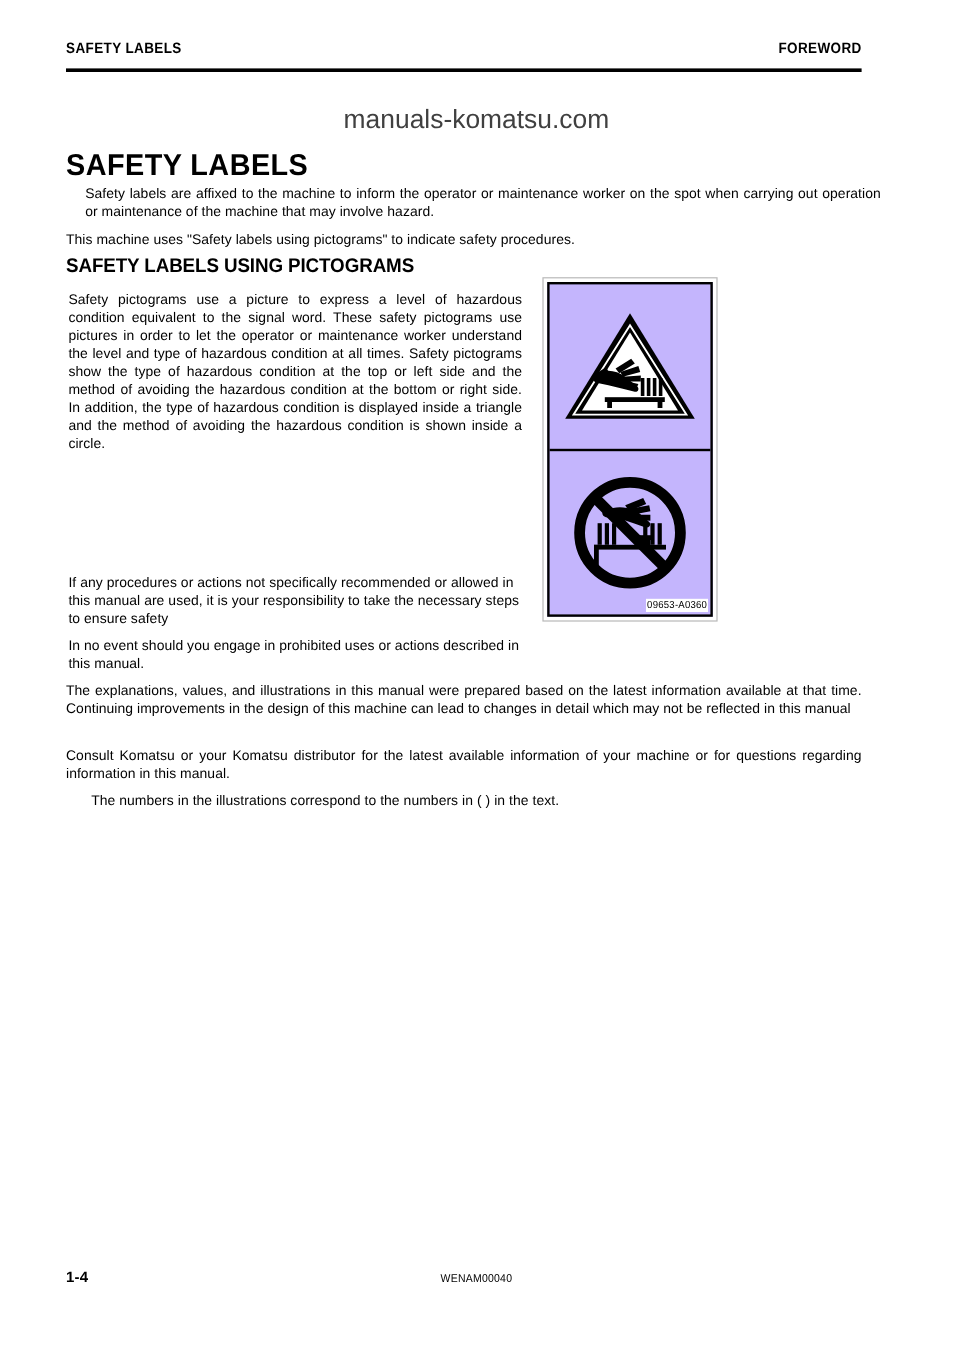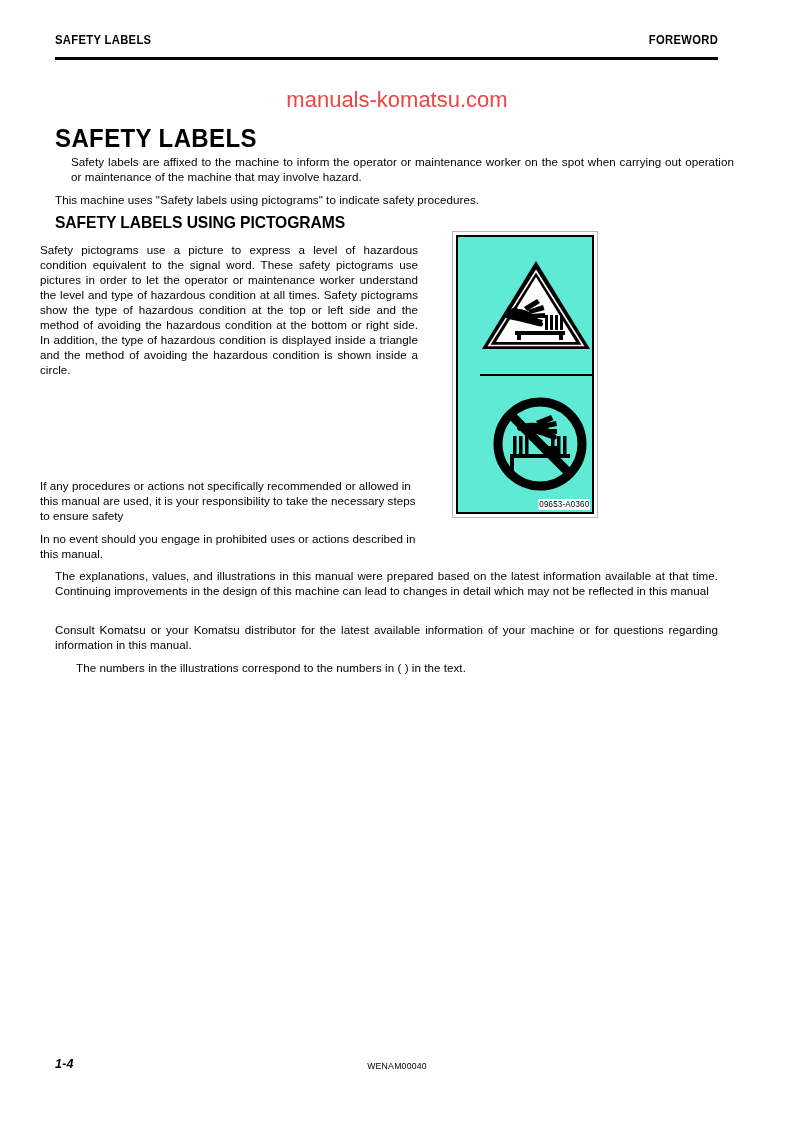--- a/index.html
+++ b/index.html
@@ -55,21 +55,21 @@
 
   
   .watermark {
     position: absolute;
     left: 0;
     right: 0;
     top: 86px;
     text-align: center;
     font-size: 22px;
     line-height: 28px;
-    color: #ef4444;
+    color: #404040;
     letter-spacing: 0px;
   }
 
   
   .title {
     position: absolute;
     left: 55px;
     top: 106px;
     font-size: 25px;
     line-height: 30px;
@@ -99,21 +99,21 @@
     text-align: justify;
     letter-spacing: 0.05px;
     -webkit-hyphens: none;
     hyphens: none;
   }
   .para.full {
     left: 55px;
     width: 663px;
   }
   .para.col {
-    left: 40px;
+    left: 57px;
     width: 378px;
   }
   .para.last-left { text-align: left; }
 
   
   .p-intro1  { top: 142px; margin-left: 16px; }
   .p-intro2  { top: 180px; }
 
   .p-c1 { top: 230px; }
   .p-c2 { top: 396px; }
@@ -135,24 +135,23 @@
     border: 1px solid #b8b8b8;
     background: #ffffff;
     padding: 3px;
   }
   .figure-inner {
     position: relative;
     width: 100%;
     height: 100%;
     box-sizing: border-box;
     border: 2px solid #000000;
-    background: #5eead4;
+    background: #c4b5fd;
     display: flex;
     flex-direction: column;
-    align-items: flex-end;
   }
   .pict-cell {
     position: relative;
     flex: 1 1 50%;
     display: flex;
     align-items: center;
     justify-content: center;
   }
   .pict-cell.top {
     border-bottom: 2px solid #000000;
@@ -176,21 +175,20 @@
 
   
   .footer-page {
     position: absolute;
     left: 55px;
     top: 1057px;
     font-size: 12.5px;
     line-height: 15px;
     font-weight: bold;
     letter-spacing: 0.2px;
-    font-style: italic;
   }
   .footer-code {
     position: absolute;
     left: 0;
     right: 0;
     top: 1060px;
     text-align: center;
     font-size: 9.5px;
     line-height: 12px;
     letter-spacing: 0.2px;

